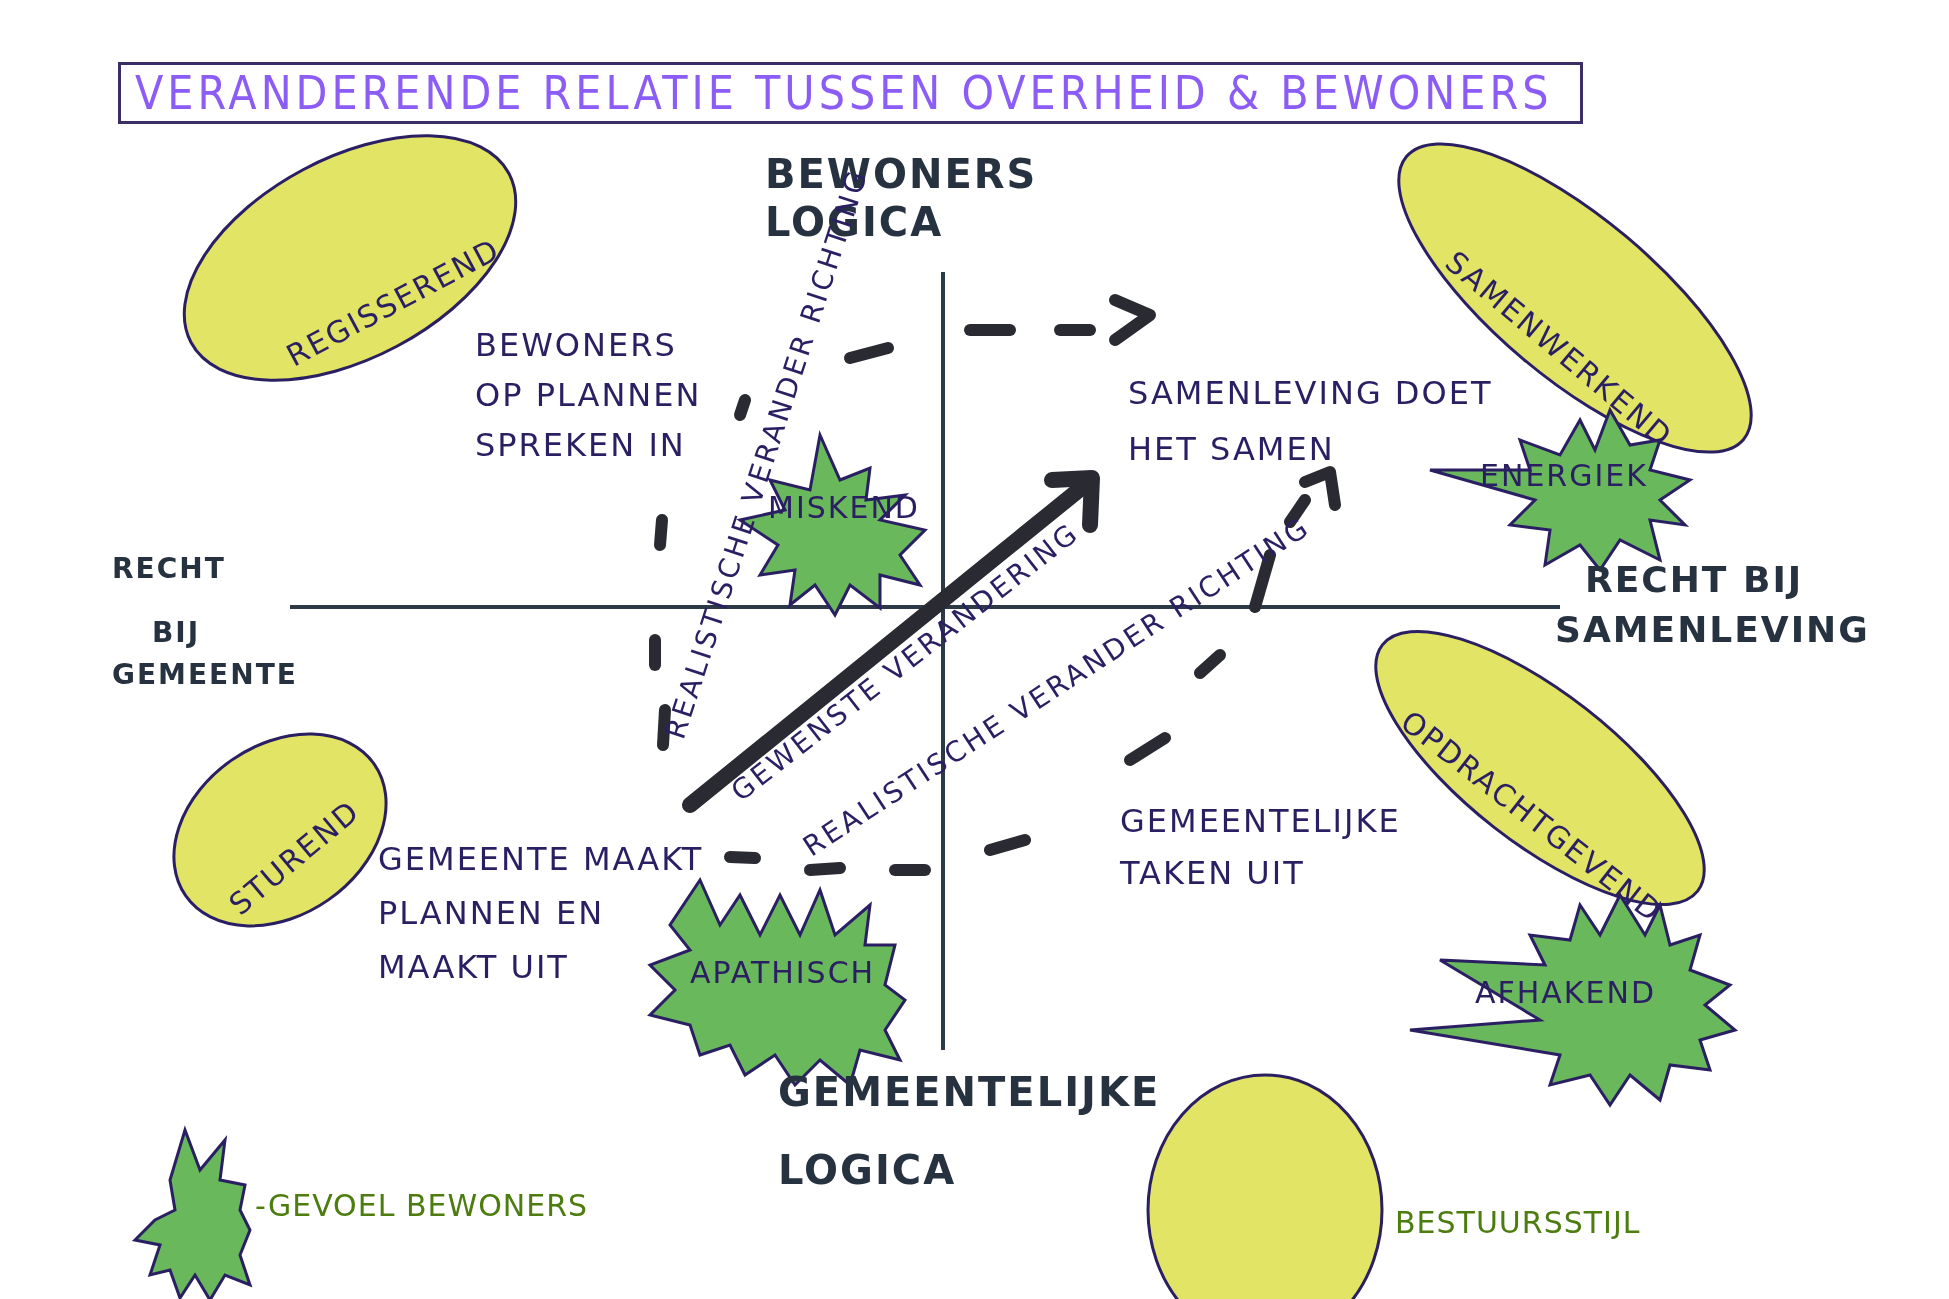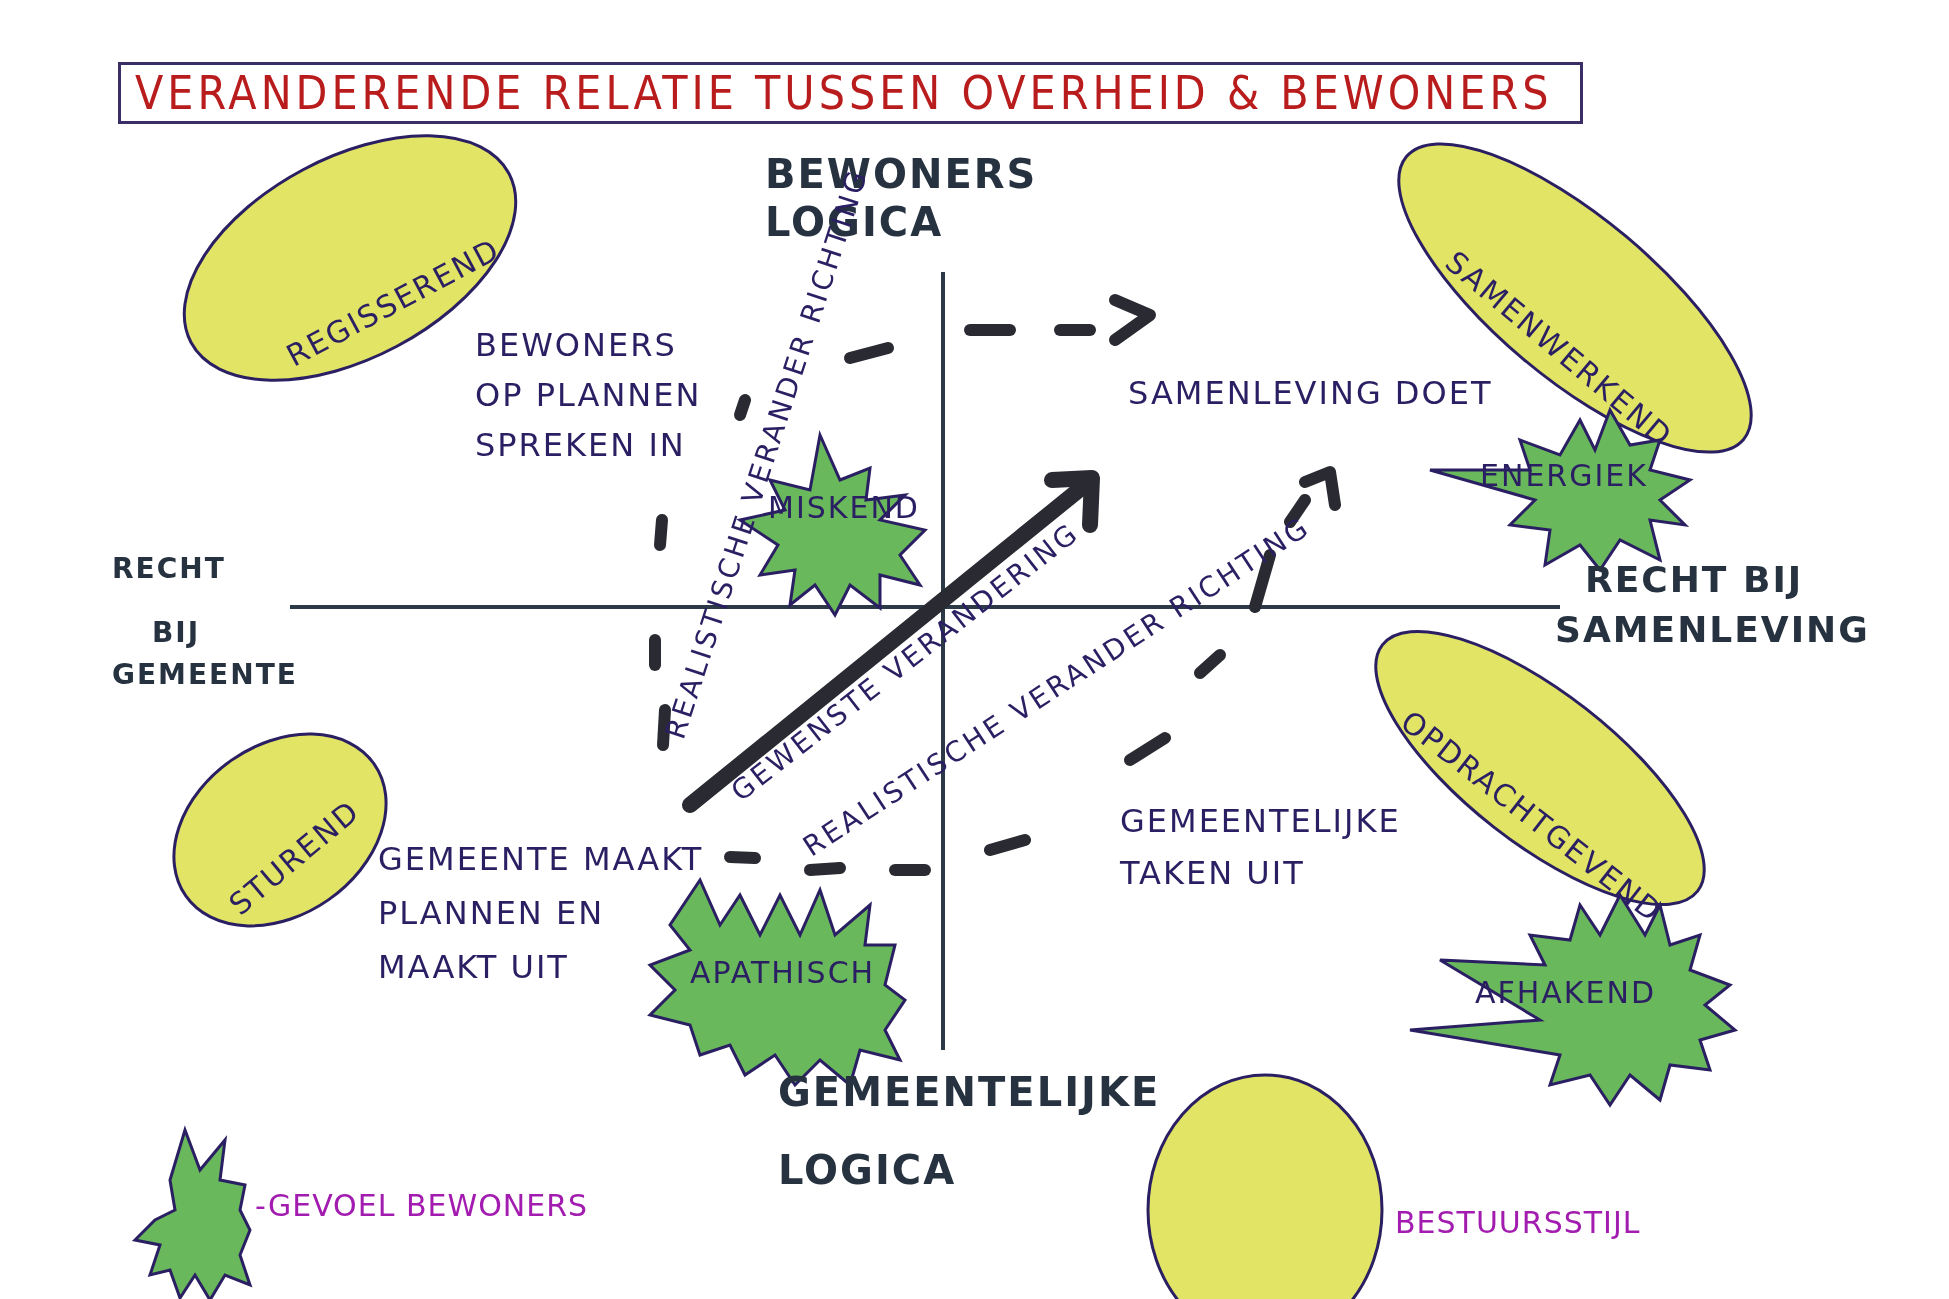--- a/index.html
+++ b/index.html
@@ -2,28 +2,28 @@
 <html><head>
 <meta charset="utf-8">
 <style>
   html,body{margin:0;padding:0;background:#ffffff;}
   body{width:1949px;height:1299px;position:relative;overflow:hidden;
        font-family:"DejaVu Sans",sans-serif;color:#2a1f5a;}
   .abs{position:absolute;}
   .title-box{left:118px;top:62px;width:1465px;height:62px;border:3px solid #3b2d66;
      box-sizing:border-box;display:flex;align-items:center;padding-left:14px;}
   .title{font-family:"DejaVu Sans Condensed","DejaVu Sans",sans-serif;font-size:46px;
-     letter-spacing:4px;color:#b91c1c;font-weight:normal;}
+     letter-spacing:4px;color:#8b5cf6;font-weight:normal;}
   .axis-label{font-family:"DejaVu Sans",sans-serif;font-weight:bold;color:#26323f;
      font-size:40px;line-height:48px;letter-spacing:2px;}
   .note{font-size:32px;line-height:50px;color:#2b1f63;letter-spacing:2px;}
   .rot{transform-origin:left bottom;white-space:nowrap;font-size:28px;color:#2b1f63;letter-spacing:3px;}
   .bubble-text{position:absolute;font-size:30px;color:#2b1f63;letter-spacing:2px;white-space:nowrap;}
   svg{position:absolute;left:0;top:0;}
-  .legend-text{font-size:30px;color:#a21caf;letter-spacing:1px;}
+  .legend-text{font-size:30px;color:#4d7c0f;letter-spacing:1px;}
 </style>
 </head>
 <body>
 
 <div class="abs title-box">
   <span class="title">VERANDERENDE RELATIE TUSSEN OVERHEID &amp; BEWONERS</span>
 </div>
 
 <svg width="1949" height="1299" viewBox="0 0 1949 1299">
 
@@ -88,20 +88,21 @@
   <div style="margin-left:-30px;">SAMENLEVING</div>
 </div>
 
 <div class="abs note" style="left:475px;top:320px;">
   <div>BEWONERS</div>
   <div>OP PLANNEN</div>
   <div>SPREKEN IN</div>
 </div>
 <div class="abs note" style="left:1100px;top:365px;line-height:56px;margin-left:28px;">
   <div>SAMENLEVING DOET</div>
+  <div>HET SAMEN</div>
 </div>
 <div class="abs note" style="left:378px;top:832px;line-height:54px;">
   <div>GEMEENTE MAAKT</div>
   <div>PLANNEN  EN</div>
   <div>MAAKT UIT</div>
 </div>
 <div class="abs note" style="left:1120px;top:795px;line-height:52px;">
   <div>GEMEENTELIJKE</div>
   <div>TAKEN UIT</div>
 </div>

